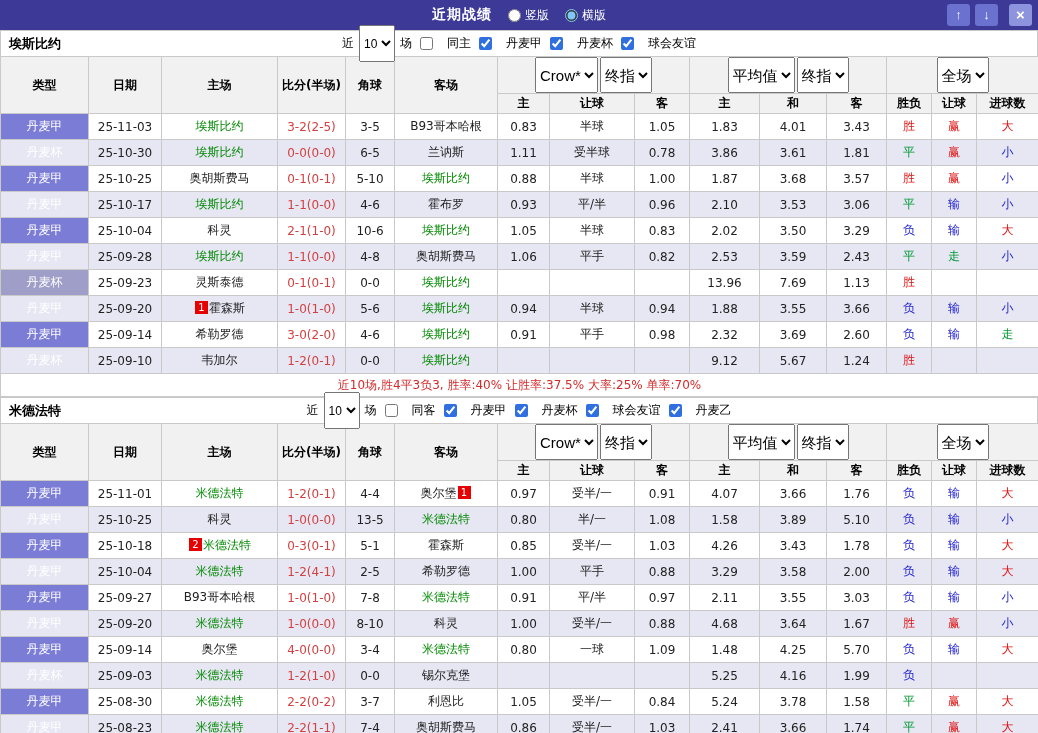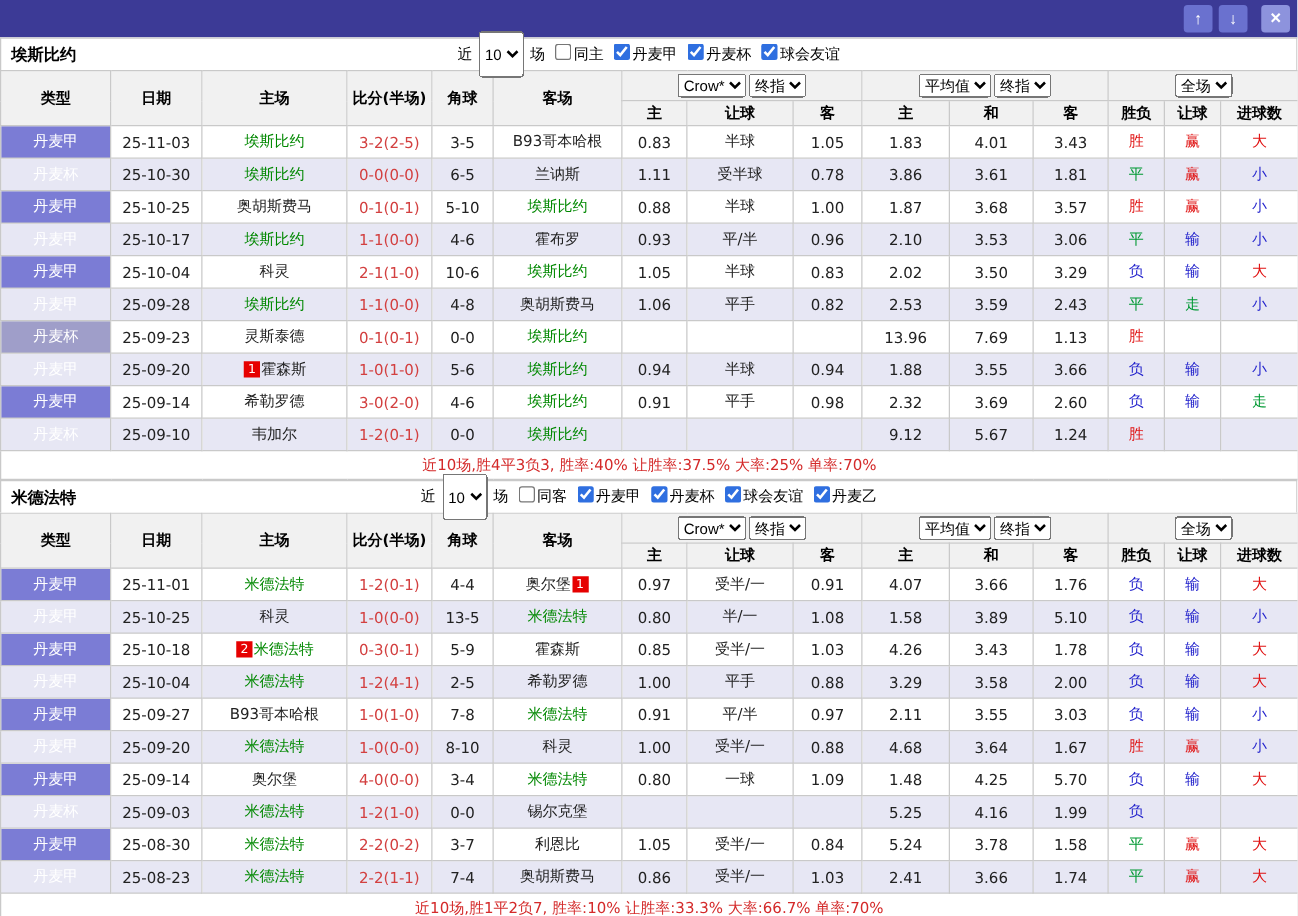--- a/index.html
+++ b/index.html
@@ -46,42 +46,42 @@
     border-left:1px solid #c9c9c9; border-right:1px solid #c9c9c9;
     border-top:1px solid #c9c9c9;
   }
   .team-title { font-weight:bold; font-size:13px; padding-left:8px; color:#000; z-index:2; }
   .filters {
     position:absolute; left:0; right:0;
     display:flex; justify-content:center; align-items:center; gap:5px;
     font-size:12px; color:#000;
   }
   .filters select { font-size:12px; height:37px; }
-  .chk { display:inline-flex; align-items:flex-start; gap:2px; margin-left:3px; cursor:pointer; }
+  .chk { display:inline-flex; align-items:center; gap:14px; margin-left:3px; cursor:pointer; }
   .chk input { accent-color:#2f6fe0; cursor:pointer; }
 
   
   table.grid {
     border-collapse:collapse;
     table-layout:fixed;
     width:1038px;
     font-size:12px;
   }
   .grid th, .grid td {
     border:1px solid #c9c9c9;
     text-align:center;
     padding:0 1px;
     height:26px;
     overflow:hidden;
     white-space:nowrap;
   }
   .grid thead th { background:#f1f1f1; font-weight:bold; color:#000; }
   .grid thead tr.h1 th { height:24px; }
   .grid thead tr.h2 th { height:20px; }
-  .grid thead select { font-size:12px; height:19px; margin:0 1px; max-width:95%; }
+  .grid thead select { font-size:15px; height:36px; margin:0 1px; max-width:95%; }
   .grid tbody tr:nth-child(even) td { background:#e7e7f4; }
   td.lt { color:#fff; }
   td.lt.jia { background:#7b7cd5; }
   td.lt.bei { background:#9f9ec9; }
   .green { color:#008800; }
   td.score { color:#d34040; }
   td.res-r { color:#e01212; }
   td.res-g { color:#009933; }
   td.res-b { color:#2222cc; }
   .badge {
@@ -96,20 +96,31 @@
     background:#fff;
     color:#d42a2a;
     font-size:12px;
   }
 </style>
 </head>
 <body>
 
 <div class="app">
   <div class="titlebar">
+    <div class="title-center">
+      <span class="tb-title">近期战绩</span>
+      <label class="radio">
+        <input type="radio" name="layout" style="">
+        <span>竖版</span>
+      </label>
+      <label class="radio">
+        <input type="radio" name="layout" checked="" style="">
+        <span>横版</span>
+      </label>
+    </div>
     <div class="tb-buttons">
       <button class="tb-btn">↑</button>
       <button class="tb-btn">↓</button>
       <button class="tb-btn tb-close">×</button>
     </div>
   </div>
 
   <div id="sections">
       <div class="section">
         <div class="sec-head">
@@ -461,21 +472,21 @@
               <td class="num">5.10</td>
               <td class="res-b">负</td>
               <td class="res-b">输</td>
               <td class="res-b">小</td>
             </tr>
             <tr>
               <td class="lt jia">丹麦甲</td>
               <td class="date">25-10-18</td>
               <td class="team-cell"><span class="badge">2</span><span class="green">米德法特</span></td>
               <td class="score">0-3(0-1)</td>
-              <td class="corner">5-9</td>
+              <td class="corner">5-1</td>
               <td class="team-cell"><span>霍森斯</span></td>
               <td class="num">0.85</td>
               <td class="num">受半/一</td>
               <td class="num">1.03</td>
               <td class="num">4.26</td>
               <td class="num">3.43</td>
               <td class="num">1.78</td>
               <td class="res-b">负</td>
               <td class="res-b">输</td>
               <td class="res-r">大</td>

